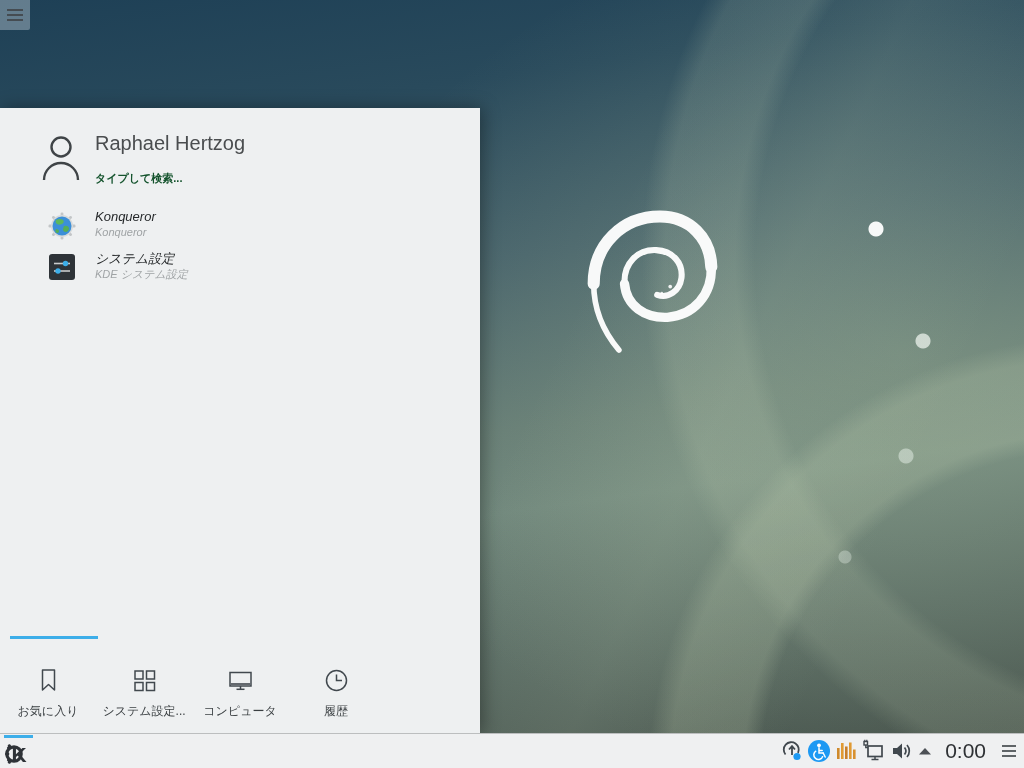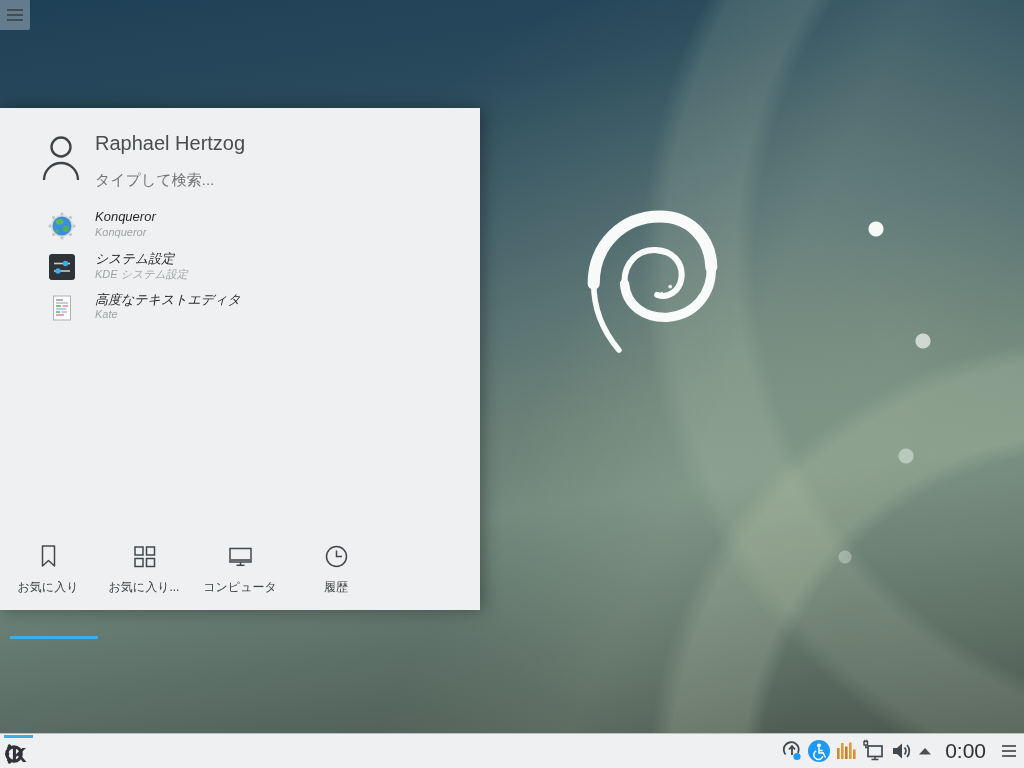--- a/index.html
+++ b/index.html
@@ -22,25 +22,25 @@
   }
   #debian-swirl { position:absolute; left:575px; top:196px; width:155px; height:168px; }
 
   
   #top-hamburger { position:absolute; left:0; top:0; width:30px; height:30px;
     background:rgba(203,216,226,0.40); border-radius:0 0 2px 0;
     display:flex; flex-direction:column; justify-content:center; align-items:center; gap:3px; cursor:pointer; }
   #top-hamburger span { display:block; width:16px; height:2px; background:#454c52; }
 
   
-  #launcher { position:absolute; left:0; top:108px; width:480px; height:502px;
+  #launcher { position:absolute; left:0; top:108px; width:480px; height:626px;
     background:#eef0f1; box-shadow:3px 0 16px rgba(0,0,0,0.35);padding-left:31px; }
   #user-avatar { position:absolute; left:42px; top:26px; width:38px; height:48px; }
   #user-name { position:absolute; left:95px; top:24px; font-size:20px; color:#4a4d4f; }
-  #search-hint { position:absolute; left:95px; top:63px; font-size:15px; color:#737373; cursor:text; }
+  #search-hint { position:absolute; left:95px; top:63px; font-size:11px; color:#14532d; cursor:text;font-weight:bold; }
 
   #fav-list { position:absolute; left:0; top:98px; width:480px;font-style:italic; }
   .fav-item { position:relative; height:41px; cursor:pointer; }
   .fav-item .item-icon { position:absolute; left:48px; top:6px; width:28px; height:28px; }
   .fav-item .item-title { position:absolute; left:95px; top:3px; font-size:13px; font-weight:500; color:#26292b; }
   .fav-item .item-sub { position:absolute; left:95px; top:20px; font-size:11px; color:#9fa3a5; }
 
   #active-tab-indicator { position:absolute; left:10px; top:528px; width:88px; height:3px; background:#3daee9; }
   #tab-bar { position:absolute; left:0; bottom:14px; width:480px; display:flex;text-align:right; }
   .tab { width:96px; display:flex; flex-direction:column; align-items:center; cursor:pointer; }
@@ -122,37 +122,20 @@
           <line x1="6" y1="10.5" x2="22" y2="10.5" stroke="#c9cccd" stroke-width="1.6"></line>
           <circle cx="17.5" cy="10.5" r="2.7" fill="#3daee9"></circle>
           <line x1="6" y1="18" x2="22" y2="18" stroke="#c9cccd" stroke-width="1.6"></line>
           <circle cx="10" cy="18" r="2.7" fill="#3daee9"></circle>
         </svg>
         <div class="item-title">システム設定</div>
         <div class="item-sub">KDE システム設定</div>
       </div>
 
 
-      <div class="fav-item">
-        <svg class="item-icon" viewBox="0 0 28 28">
-          <rect x="5.5" y="2" width="17" height="24" fill="#fbfbfb" stroke="#aeb1b3" stroke-width="1"></rect>
-          <g stroke-width="1.6">
-            <line x1="8" y1="6" x2="15" y2="6" stroke="#9aa0a3"></line>
-            <line x1="8" y1="9" x2="20" y2="9" stroke="#bcc2c5"></line>
-            <line x1="8" y1="12" x2="13" y2="12" stroke="#5cb85c"></line>
-            <line x1="14.5" y1="12" x2="20" y2="12" stroke="#e08bb2"></line>
-            <line x1="8" y1="15" x2="18" y2="15" stroke="#9fc7e8"></line>
-            <line x1="8" y1="18" x2="12" y2="18" stroke="#5cb85c"></line>
-            <line x1="13.5" y1="18" x2="19" y2="18" stroke="#bcc2c5"></line>
-            <line x1="8" y1="21" x2="16" y2="21" stroke="#e08bb2"></line>
-          </g>
-        </svg>
-        <div class="item-title">高度なテキストエディタ</div>
-        <div class="item-sub">Kate</div>
-      </div>
 
     </div>
 
     <div id="active-tab-indicator"></div>
 
     <div id="tab-bar">
       <div class="tab">
         <svg class="tab-icon" viewBox="0 0 27 27">
           <path d="M7.5 3 h12 v20 l-6 -5.5 -6 5.5 z" fill="none" stroke="#41484e" stroke-width="1.5" stroke-linejoin="round"></path>
         </svg>
@@ -160,21 +143,21 @@
       </div>
       <div class="tab">
         <svg class="tab-icon" viewBox="0 0 27 27">
           <g fill="none" stroke="#41484e" stroke-width="1.5">
             <rect x="4" y="4" width="8" height="8"></rect>
               <rect x="15.5" y="4" width="8" height="8"></rect>
             <rect x="4" y="15.5" width="8" height="8"></rect>
               <rect x="15.5" y="15.5" width="8" height="8"></rect>
           </g>
         </svg>
-        <div class="tab-label">お気に入り...</div>
+        <div class="tab-label">システム設定...</div>
       </div>
       <div class="tab">
         <svg class="tab-icon" viewBox="0 0 27 27">
           <rect x="3" y="5.5" width="21" height="13.5" fill="none" stroke="#41484e" stroke-width="1.5"></rect>
           <line x1="3.8" y1="17" x2="23.2" y2="17" stroke="#41484e" stroke-width="1.6"></line>
           <line x1="13.5" y1="19" x2="13.5" y2="22" stroke="#41484e" stroke-width="1.5"></line>
           <line x1="9.5" y1="22.3" x2="17.5" y2="22.3" stroke="#41484e" stroke-width="1.5"></line>
         </svg>
         <div class="tab-label">コンピュータ</div>
       </div>

